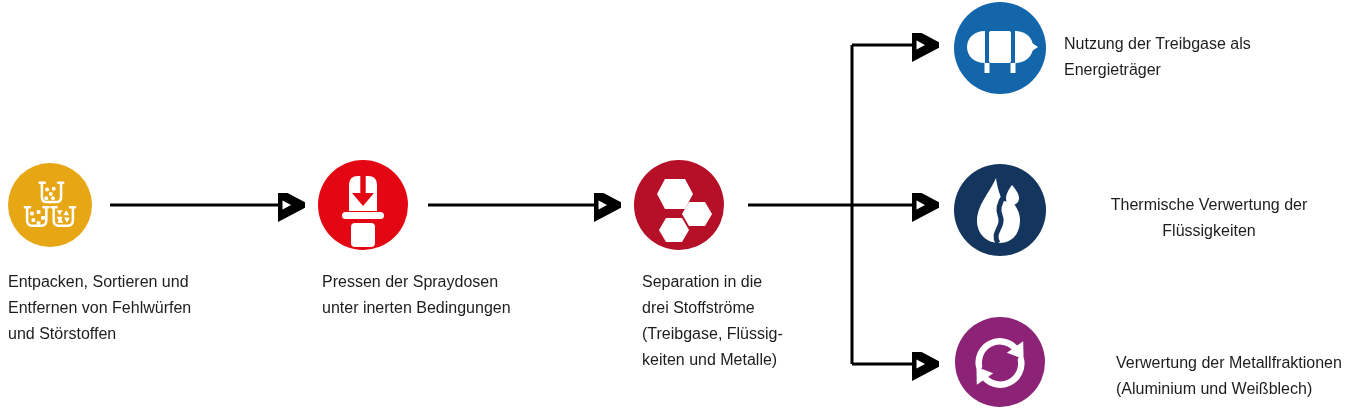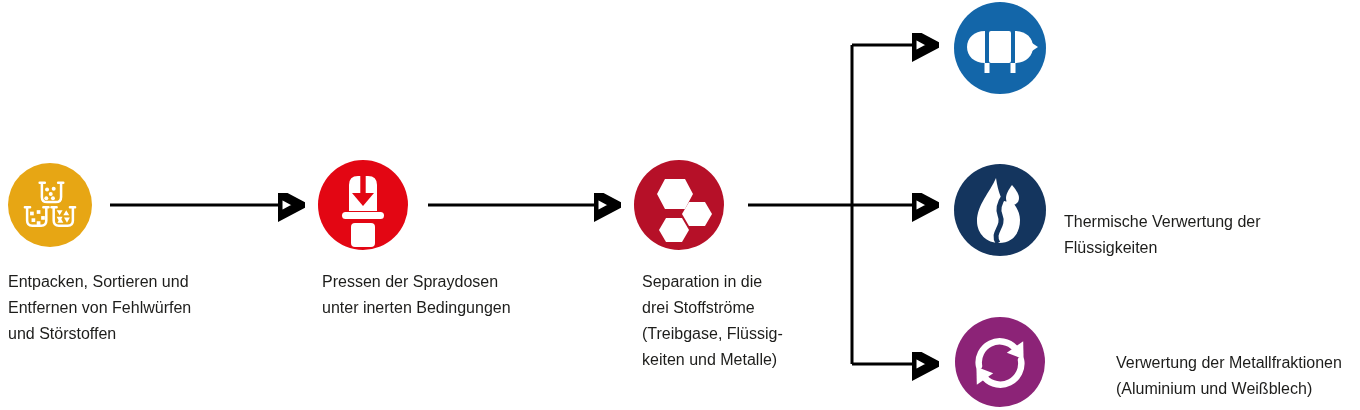--- a/index.html
+++ b/index.html
@@ -43,21 +43,21 @@
     position: absolute;
     font-size: 16px;
     line-height: 26px;
     color: var(--text-dark, #1D1D1B);
     white-space: pre-line;
   }
   .l1 { left: 8px;    top: 269px; width: 220px; }
   .l2 { left: 322px;  top: 269px; width: 230px; }
   .l3 { left: 642px;  top: 269px; width: 180px; }
   .l4 { left: 1064px; top: 31px;  width: 290px; }
-  .l5 { left: 1064px; top: 209px; width: 290px; }
+  .l5 { left: 1064px; top: 192px; width: 290px; text-align: center; }
   .l6 { left: 1116px; top: 350px; width: 296px; }
   .icon-white-fill { fill: #ffffff; }
   .icon-white-stroke { stroke: #ffffff; fill: none; }
 </style>
 </head>
 <body>
 
 <div class="canvas">
 
   <svg class="arrow-layer" viewBox="0 0 1360 410">
@@ -162,18 +162,20 @@
 
   <div class="label l2">Pressen der Spraydosen
 unter inerten Bedingungen</div>
   <div class="label l1">Entpacken, Sortieren und
 Entfernen von Fehlwürfen
 und Störstoffen</div>
   <div class="label l3">Separation in die
 drei Stoffströme
 (Treibgase, Flüssig-
 keiten und Metalle)</div>
+  <div class="label l4">Nutzung der Treibgase als
+Energieträger</div>
   <div class="label l5">Thermische Verwertung der
 Flüssigkeiten</div>
   <div class="label l6">Verwertung der Metallfraktionen
 (Aluminium und Weißblech)</div>
 
 </div>
 
 </body></html>

